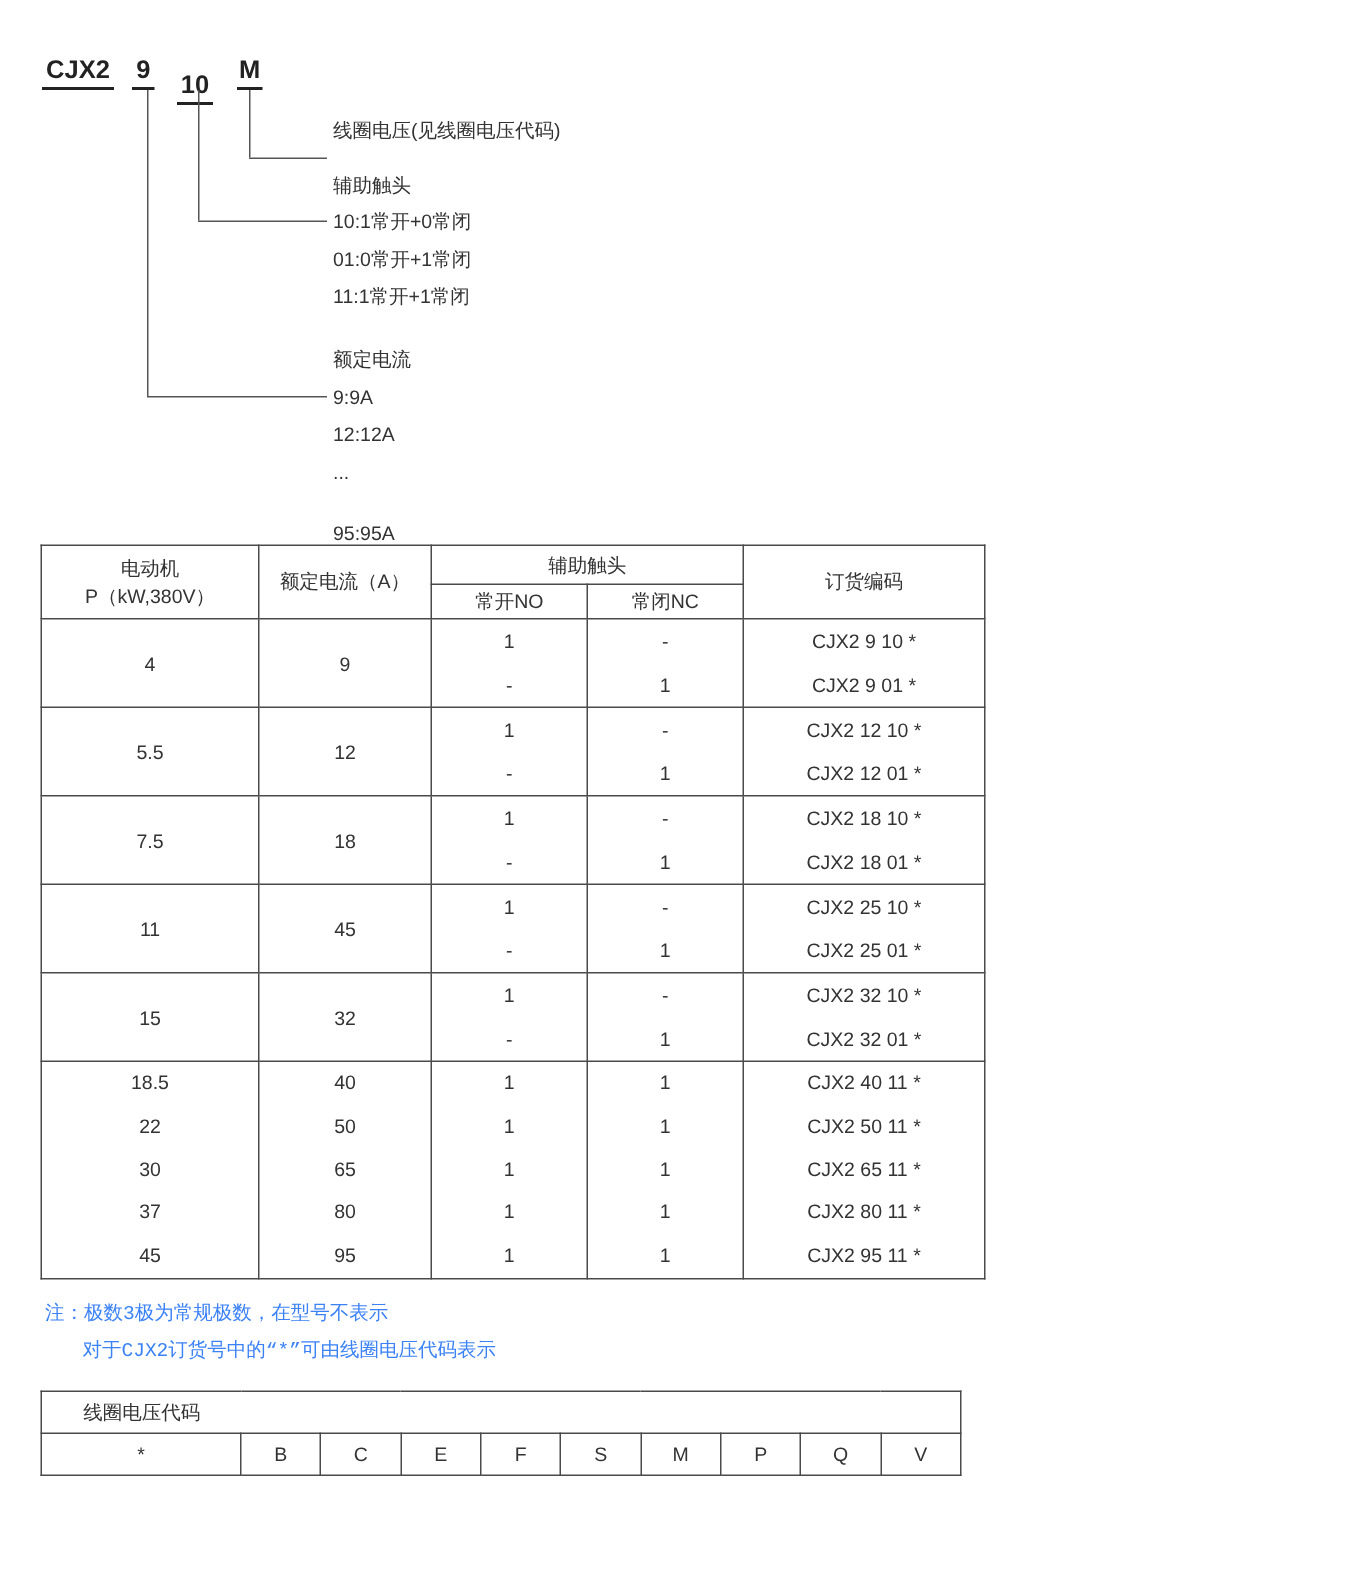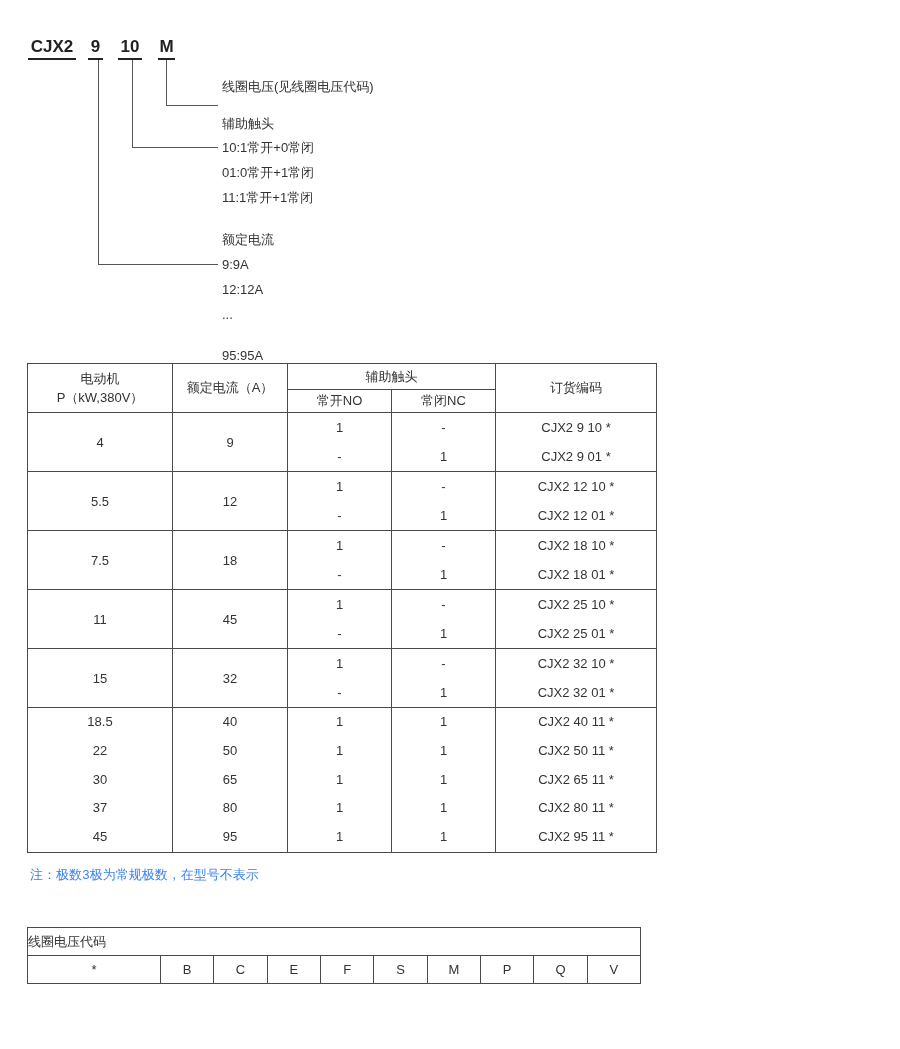--- a/index.html
+++ b/index.html
@@ -25,30 +25,30 @@
   .grp > td { height:59px; }
   .cl { height:29px; line-height:29px; }
   .blk > td { height:144px; }
   .bl { height:28.8px; line-height:28.8px; }
 
   .note { position:absolute; font-size:13px; color:#3b82f6; white-space:nowrap;font-family:Liberation Mono, monospace; }
 
   .vtbl { position:absolute; left:27px; top:927px; width:614px; }
   .vtbl td { border:1px solid #4a4a4a; text-align:center; height:28px; padding:0; }
   .vtbl .title-cell { text-align:left; }
-  .vtbl .title-cell span { display:inline-block; width:133px; text-align:left; }
+  .vtbl .title-cell span { display:inline-block; width:133px; text-align:center; }
 </style>
 </head>
 <body>
 
 <div id="page">
 
   <span class="mpart" style="left:28px; width:48px;">CJX2</span>
   <span class="mpart" style="left:88px; width:15px;">9</span>
-  <span class="mpart" style="left:118px; width:24px;">10</span>
+  <span class="mpart" style="left:118px; width:24px;margin-top:10px;">10</span>
   <span class="mpart" style="left:158px; width:17px;">M</span>
 
   <div class="vline" style="left:166px; top:60px; height:45px;"></div>
   <div class="hline" style="left:166px; top:105px; width:52px;"></div>
   <div class="vline" style="left:132px; top:60px; height:87px;"></div>
   <div class="hline" style="left:132px; top:147px; width:86px;"></div>
   <div class="vline" style="left:98px; top:60px; height:204px;"></div>
   <div class="hline" style="left:98px; top:264px; width:120px;"></div>
 
   <div class="lbl" style="top:79px;">线圈电压(见线圈电压代码)</div>
@@ -204,20 +204,21 @@
         <div class="bl">CJX2 50 11 *</div>
         <div class="bl">CJX2 65 11 *</div>
         <div class="bl">CJX2 80 11 *</div>
         <div class="bl">CJX2 95 11 *</div>
       </td>
     </tr>
   </tbody>
     </table>
 
   <div class="note" style="left:30px; top:866px;">注：极数3极为常规极数，在型号不表示</div>
+  <div class="note" style="left:55px; top:891px;">对于CJX2订货号中的“*”可由线圈电压代码表示</div>
 
   <table class="vtbl">
     <colgroup>
       <col style="width:133px">
       <col>
         <col>
         <col>
         <col>
         <col>
         <col>

